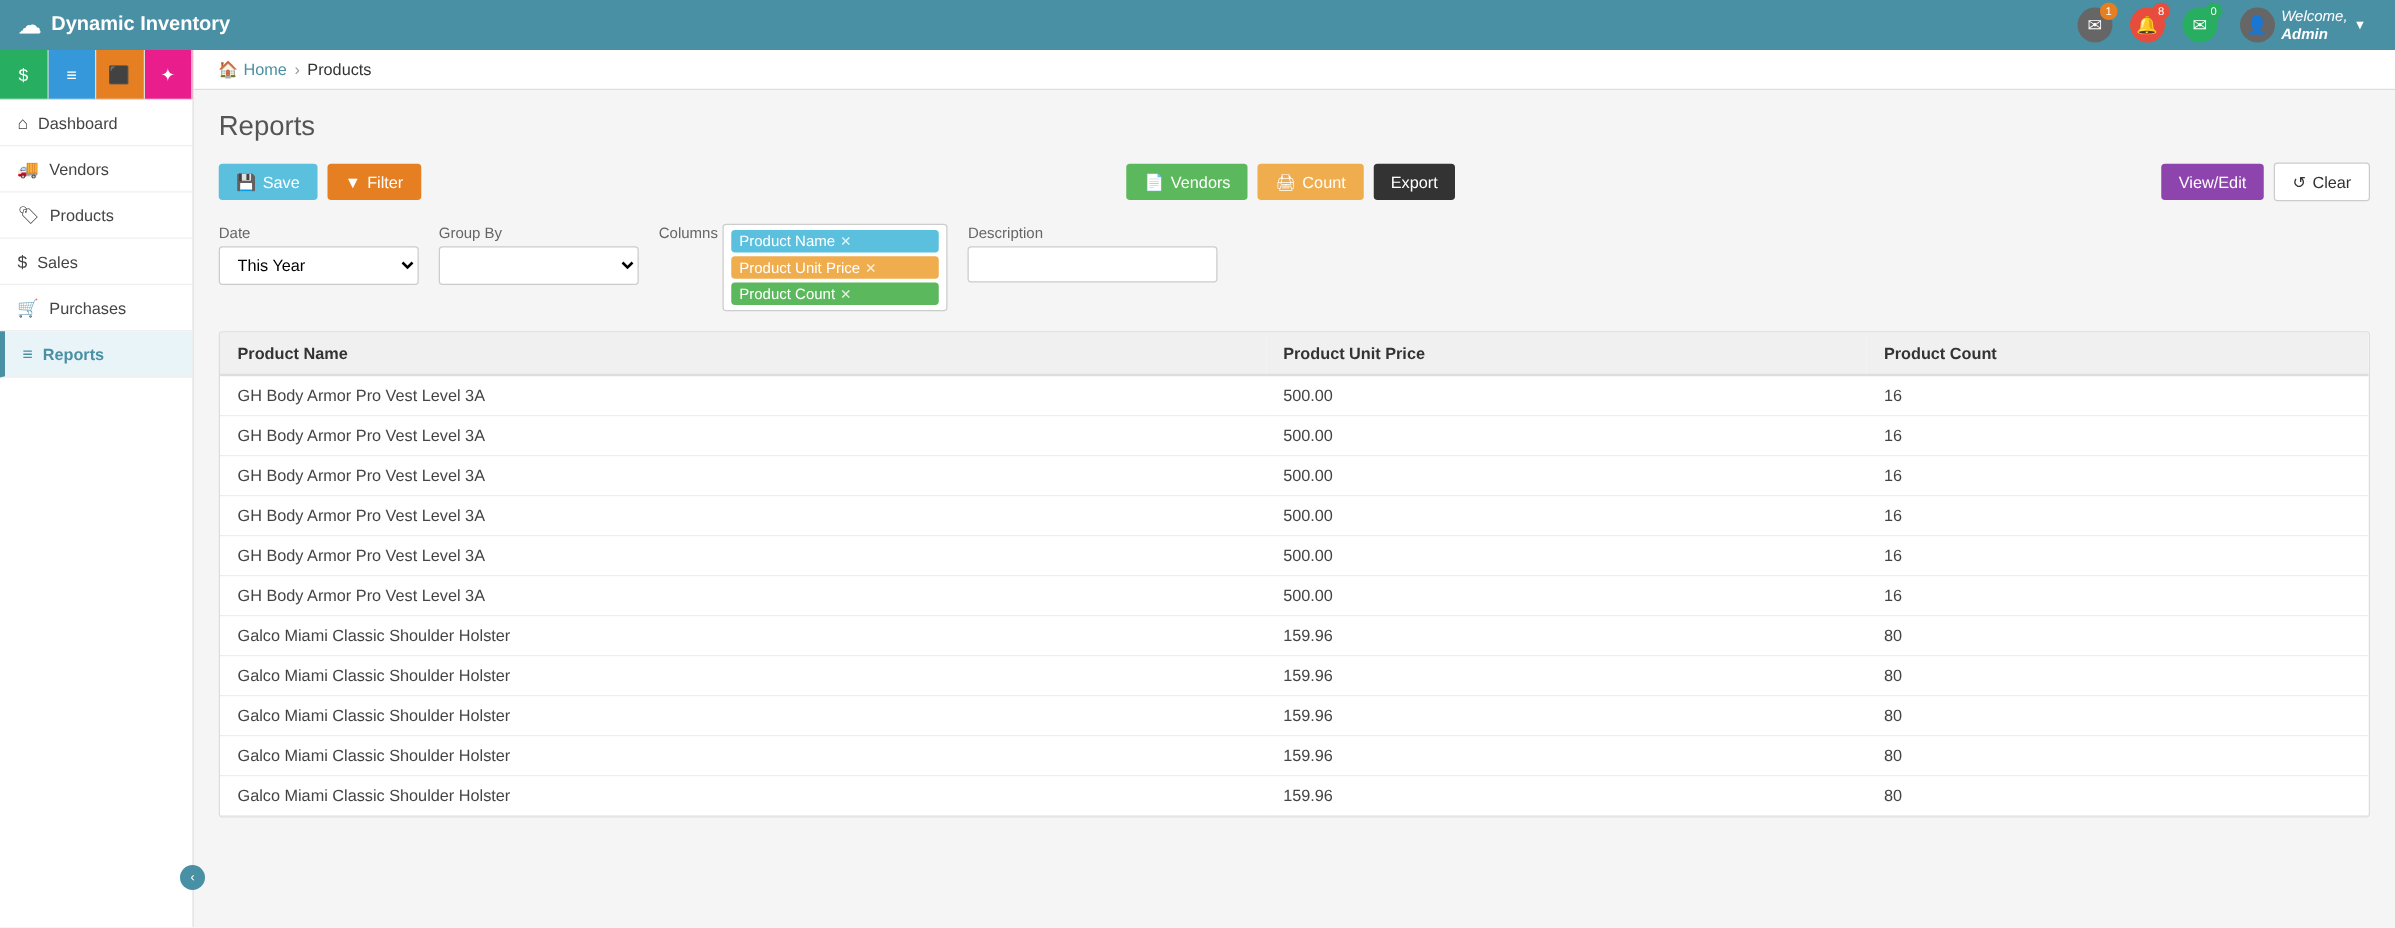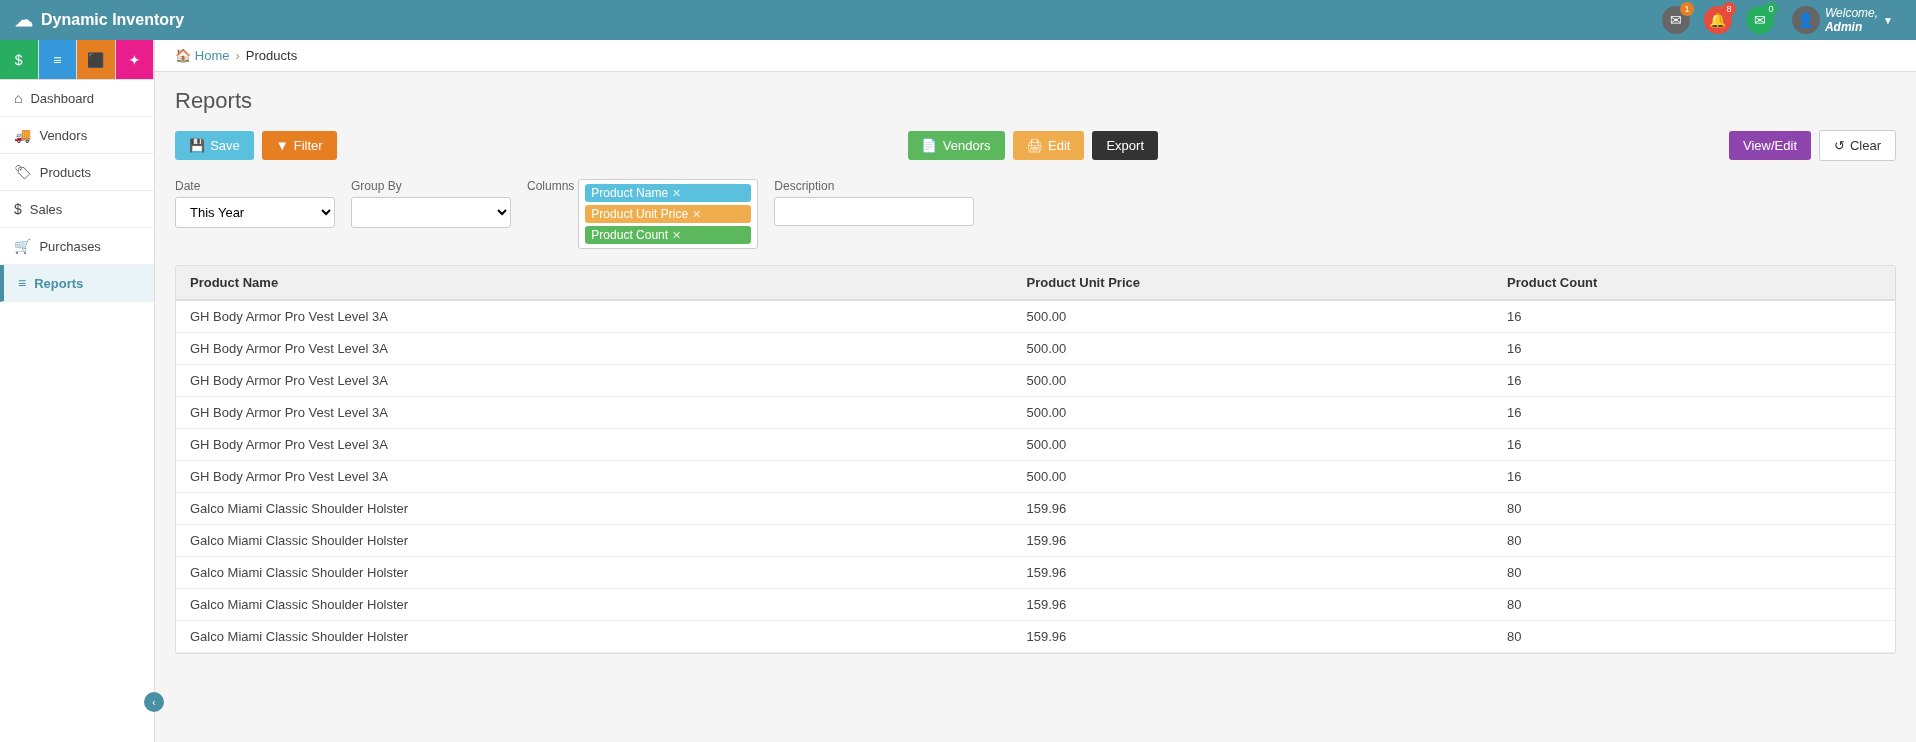--- a/index.html
+++ b/index.html
@@ -424,21 +424,21 @@
           <span>▼</span>
           <span>Filter</span>
         </button>
         <div class="toolbar-spacer"></div>
         <button class="btn btn-generate">
           <span>📄</span>
           <span>Vendors</span>
         </button>
         <button class="btn btn-print">
           <span>🖨</span>
-          <span>Edit</span>
+          <span>Count</span>
         </button>
         <button class="btn btn-export">
           <span>Export</span>
         </button>
         <div style="flex:1;"></div>
         <button class="btn btn-viewedit">
           <span>View/Edit</span>
         </button>
         <button class="btn btn-clear">
           <span>↺</span>

